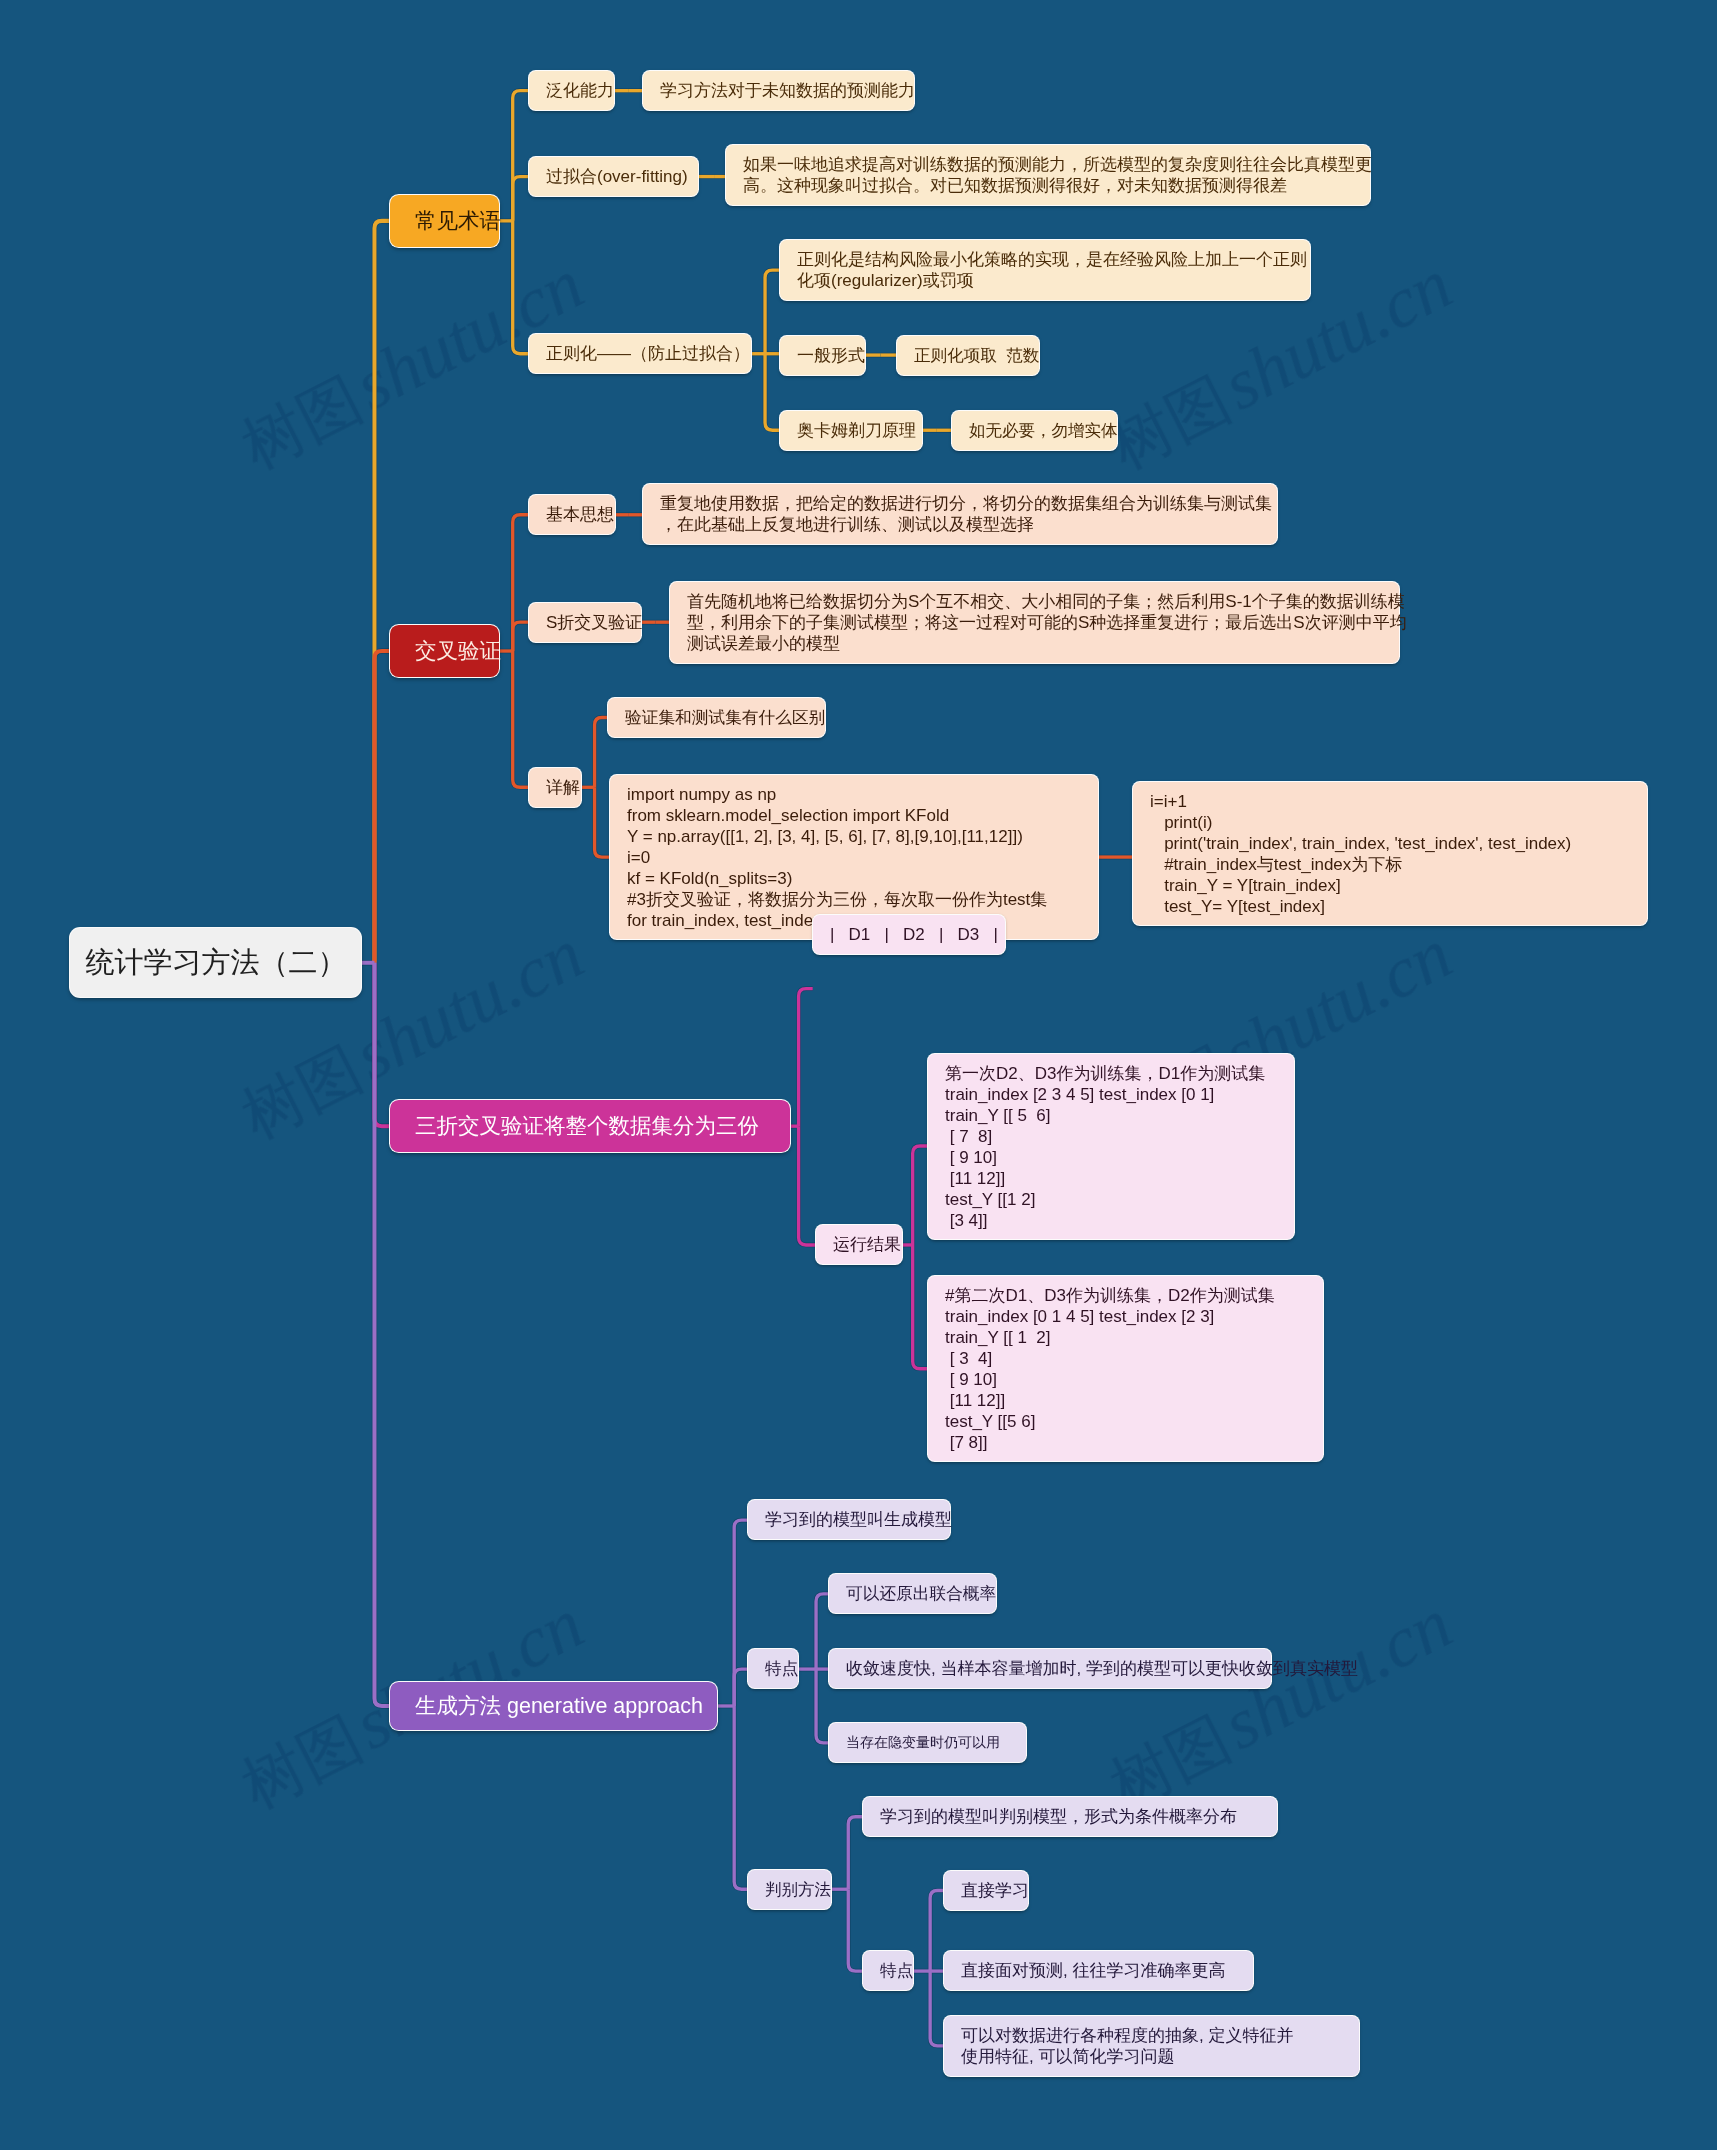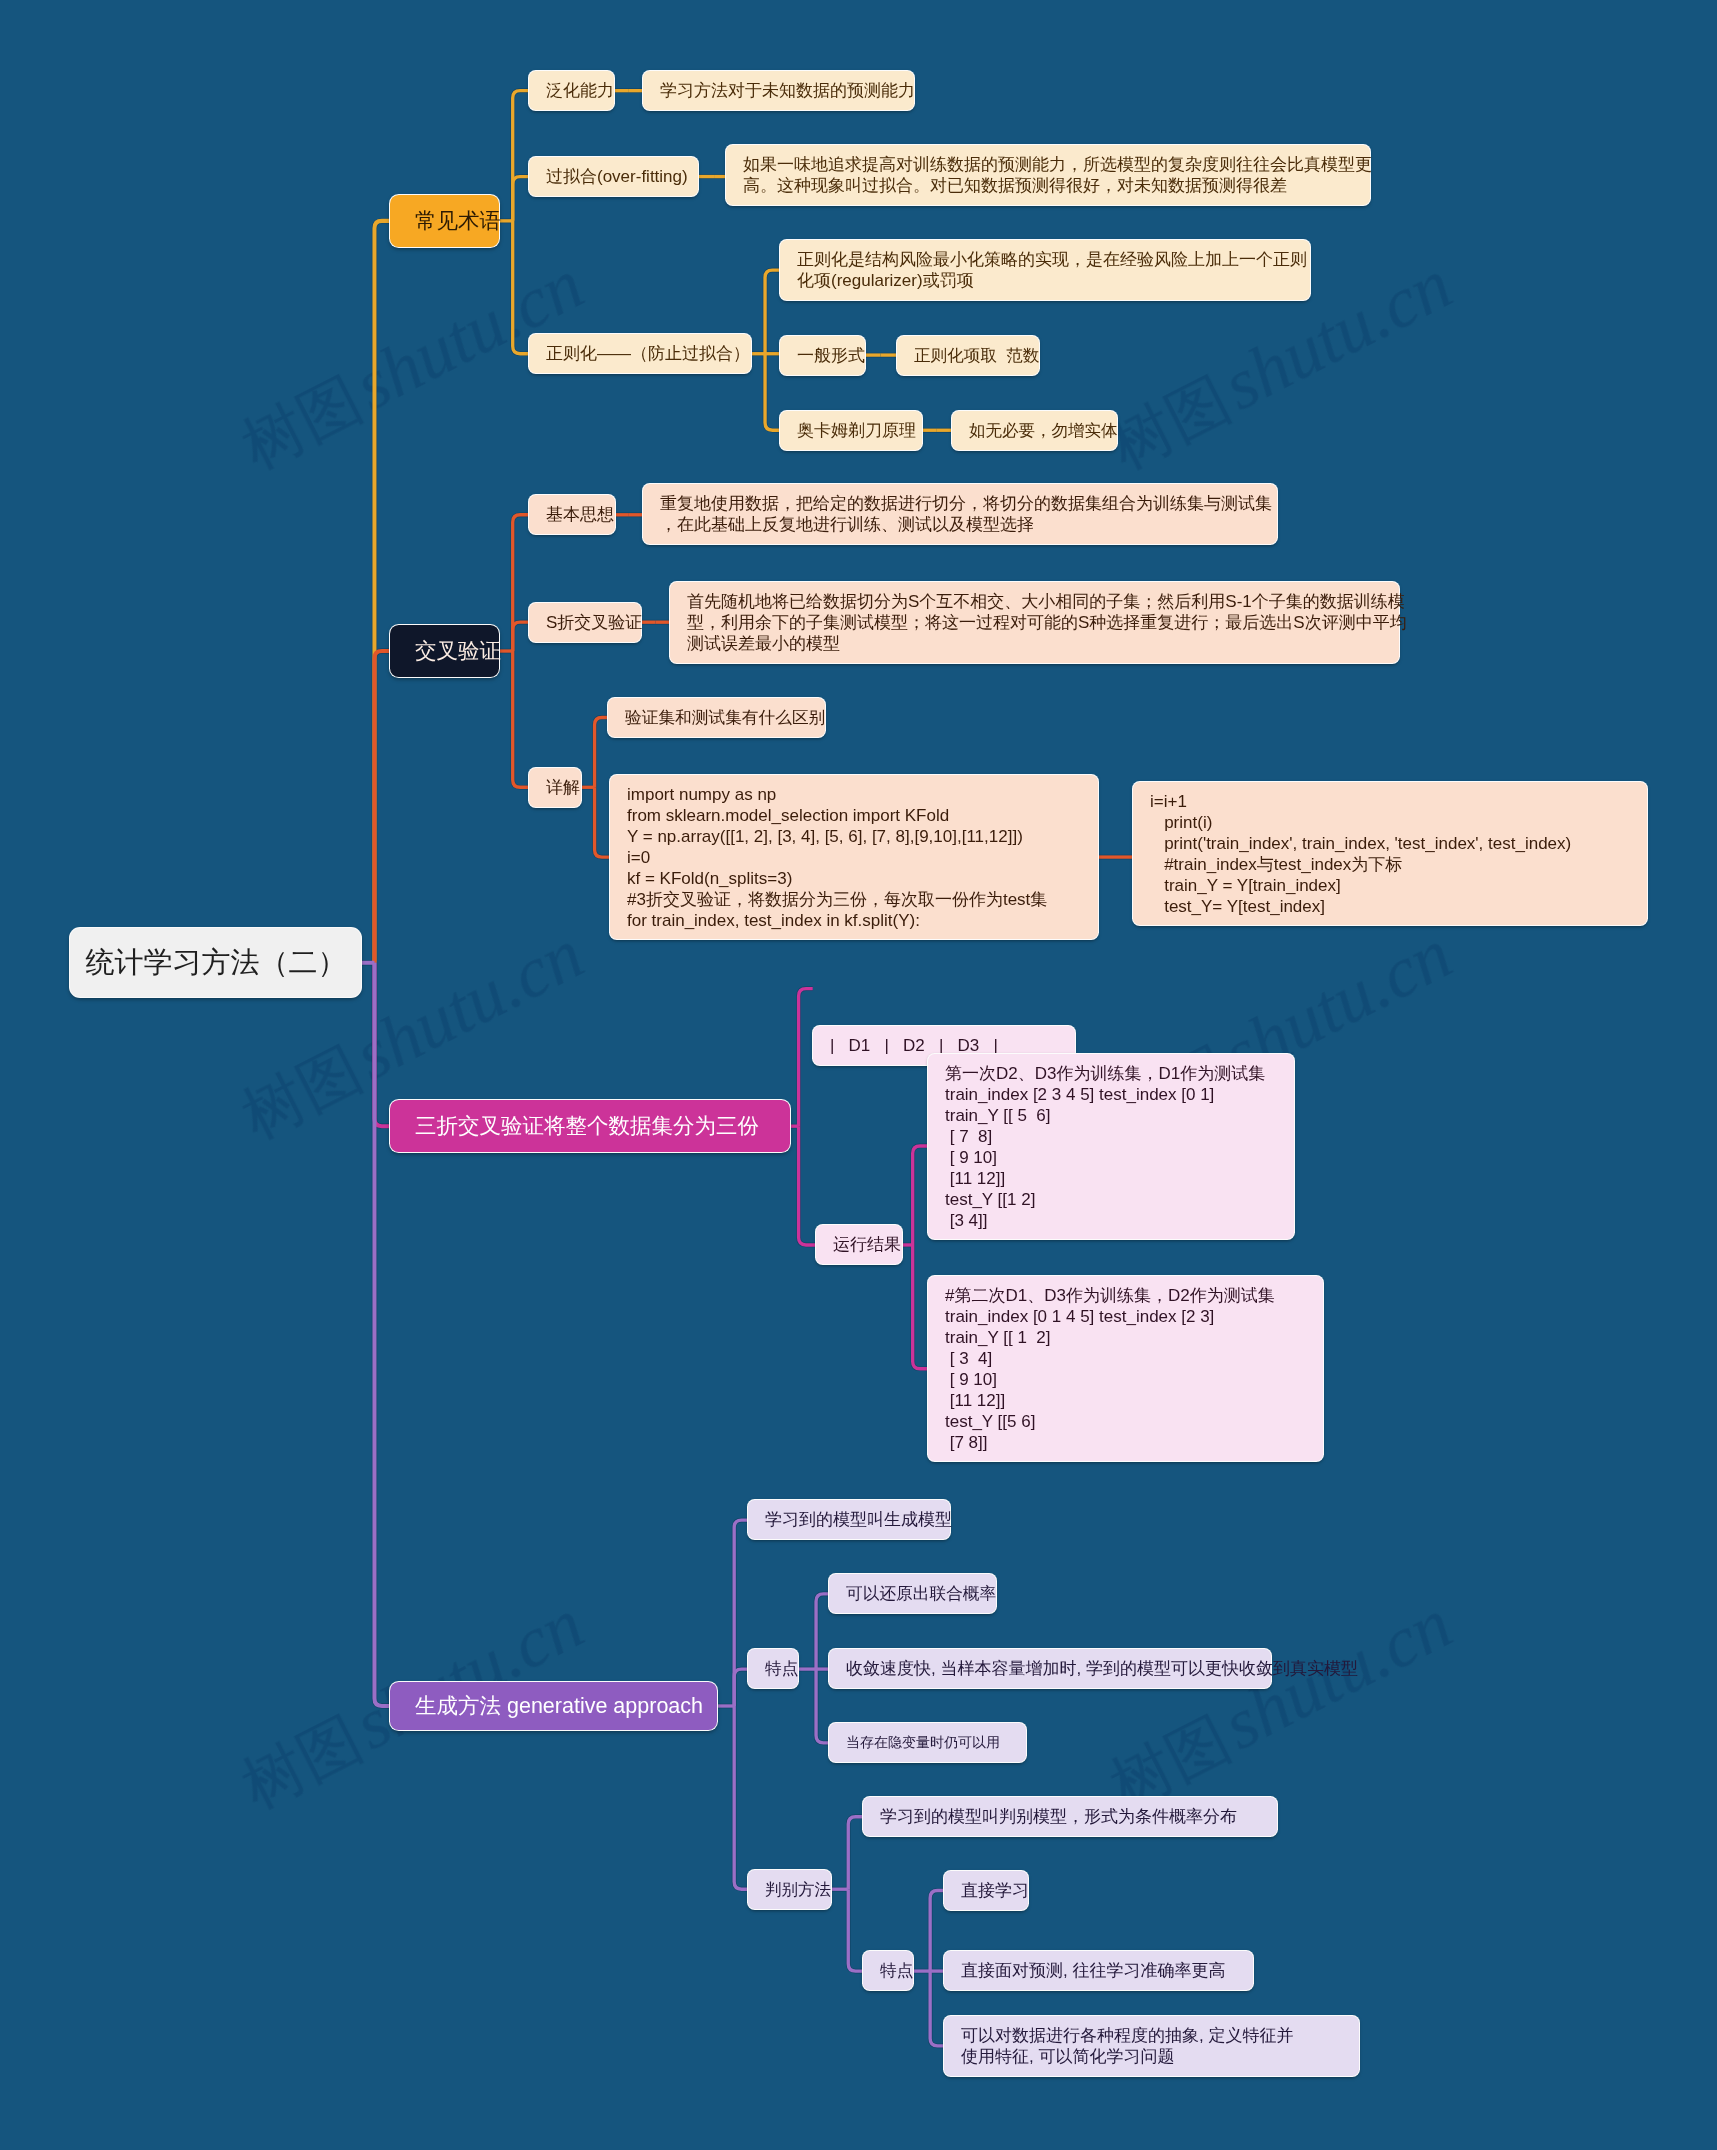--- a/index.html
+++ b/index.html
@@ -9,21 +9,21 @@
 #edges{position:absolute;left:0;top:0;width:1718px;height:2151px;z-index:2;}
 .nd{position:absolute;z-index:3;box-sizing:border-box;display:flex;align-items:center;
     white-space:pre;letter-spacing:0;}
 .root{border-radius:10px;background:#f0f0f0;color:#1f1f1f;padding:0 15.4px;line-height:1.25;
       box-shadow:0 0 0 1px #fafafa, 0 2px 4px rgba(0,0,0,.42);text-align:center;}
 .lvl1{border-radius:8.7px;padding:0 25px;line-height:1.25;
       box-shadow:0 0 0 1px #fbfbfb, 0 2px 4px rgba(0,0,0,.42);}
 .leaf{border-radius:6.7px;padding:0 17px;line-height:21px;
       box-shadow:0 0 0 1px #fcfcfc, 0 1.3px 3.4px rgba(0,0,0,.40);}
 .ylw{background:#f7a823;color:#2b1a03;} .ylwl{background:#fbeacd;color:#4a2c09;}
-.org{background:#0f172a;color:#fdeee4;} .orgl{background:#fbdfce;color:#3a1c0a;}
+.org{background:#b91c1c;color:#fdeee4;} .orgl{background:#fbdfce;color:#3a1c0a;}
 .mag{background:#cc3399;color:#ffffff;} .magl{background:#f9e2f2;color:#301225;}
 .pur{background:#8e5cc0;color:#ffffff;} .purl{background:#e4dcf1;color:#23183a;}
 </style>
 </head>
 <body>
 <div id="stage">
 <svg id="watermark" viewBox="0 0 2560 3205">
 <g fill="#114a74" opacity="0.82">
 <g transform="rotate(-27 -912 -298)">
 <text x="-912" y="-298" font-family="Liberation Sans,sans-serif" font-size="92">树图</text>
@@ -268,21 +268,21 @@
 kf = KFold(n_splits=3)
 #3折交叉验证，将数据分为三份，每次取一份作为test集
 for train_index, test_index in kf.split(Y):</span></div>
 <div class="nd leaf orgl" style="left:1133px;top:782px;width:514px;height:143px;font-size:17px"><span>i=i+1
    print(i)
    print('train_index', train_index, 'test_index', test_index)
    #train_index与test_index为下标
    train_Y = Y[train_index]
    test_Y= Y[test_index]</span></div>
 <div class="nd lvl1 mag" style="left:390px;top:1100px;width:400px;height:52px;font-size:21.5px"><span>三折交叉验证将整个数据集分为三份</span></div>
-<div class="nd leaf magl" style="left:813px;top:1026px;width:262px;height:39px;font-size:17px"><span>|   D1   |   D2   |   D3   |</span></div>
+<div class="nd leaf magl" style="left:813px;top:915px;width:192px;height:39px;font-size:17px"><span>|   D1   |   D2   |   D3   |</span></div>
 <div class="nd leaf magl" style="left:816px;top:1225px;width:86px;height:39px;font-size:17px"><span>运行结果</span></div>
 <div class="nd leaf magl" style="left:928px;top:1054px;width:366px;height:185px;font-size:17px"><span>第一次D2、D3作为训练集，D1作为测试集
 train_index [2 3 4 5] test_index [0 1]
 train_Y [[ 5  6]
  [ 7  8]
  [ 9 10]
  [11 12]]
 test_Y [[1 2]
  [3 4]]</span></div>
 <div class="nd leaf magl" style="left:928px;top:1276px;width:395px;height:185px;font-size:17px"><span>#第二次D1、D3作为训练集，D2作为测试集

